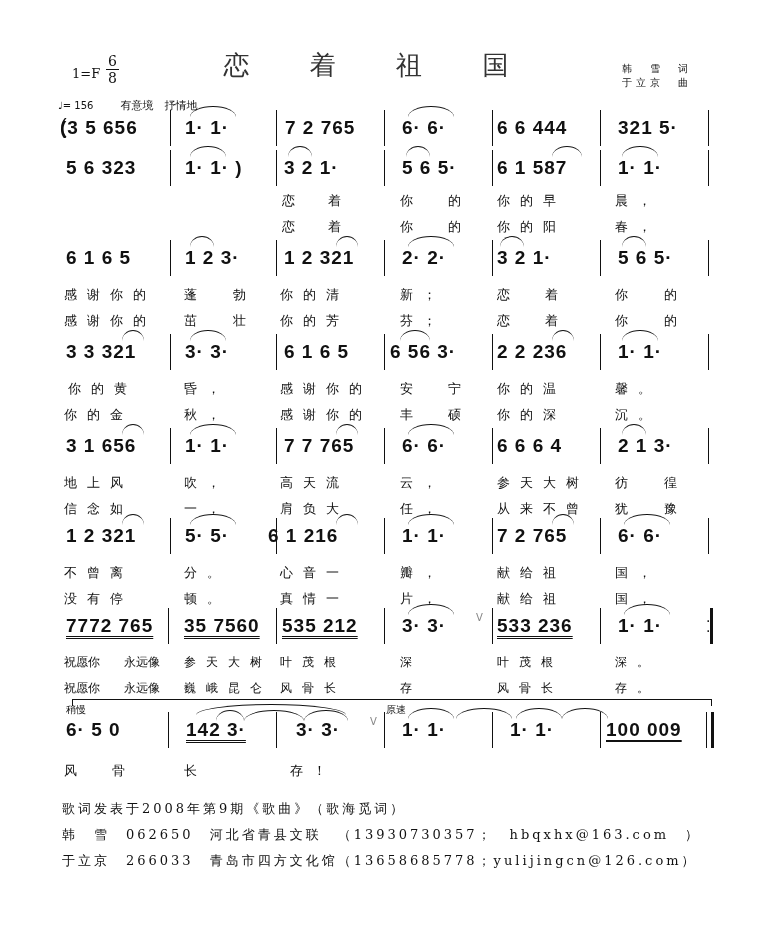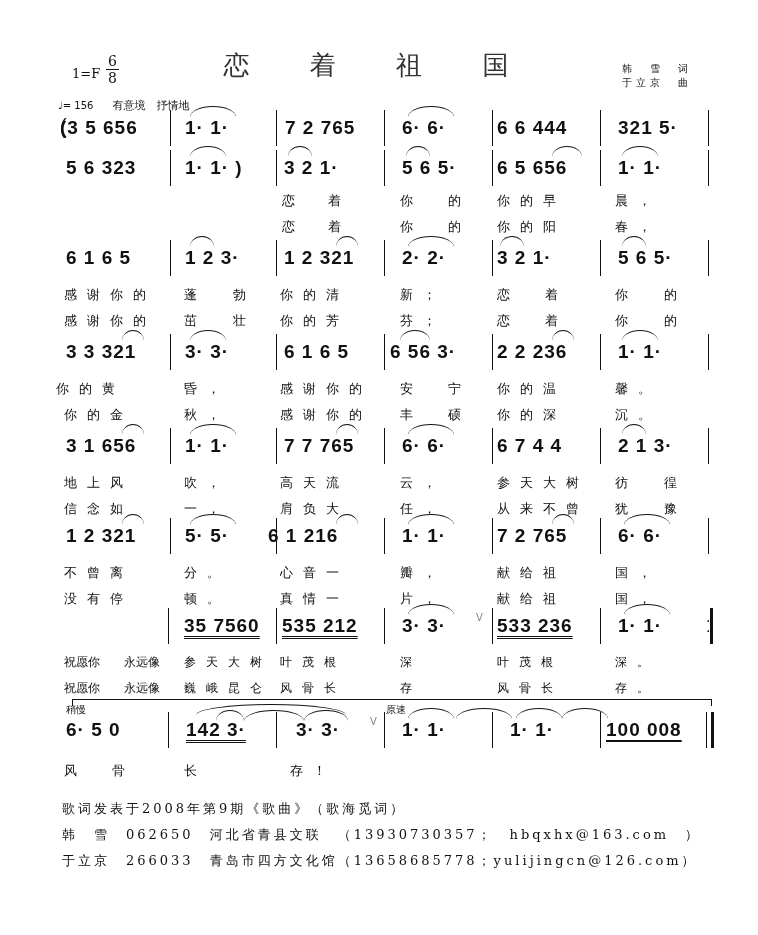--- a/index.html
+++ b/index.html
@@ -33,21 +33,21 @@
 <div class="abs frac">
   <span class="n">6</span>
   <span>8</span>
 </div>
 <div class="abs credits">
   <div>韩　雪　词</div>
   <div>于立京　曲</div>
 </div>
 <div class="abs tempo">
   <span>♩= 156</span>
-  <span style="margin-left:16px;font-family:'DejaVu Serif',serif;font-size:11px;">有意境　抒情地</span>
+  <span style="margin-left:24px;font-family:'DejaVu Serif',serif;font-size:11px;">有意境　抒情地</span>
 </div>
 
 <div class="staff" style="top:110px">
   <div class="paren" style="left:60px;top:5px">(</div>
   <div class="m" style="left:60px">
       <span>(3 5 656</span>
     </div>
   <div class="bar" style="left:170px"></div>
   <div class="m" style="left:185px">
       <span>1· 1·</span>
@@ -87,21 +87,21 @@
       <span>3 2 1·</span>
     </div>
   <div class="tie" style="left:288px;top:-4px;width:24px"></div>
   <div class="bar" style="left:384px"></div>
   <div class="m" style="left:402px">
       <span>5 6 5·</span>
     </div>
   <div class="tie" style="left:406px;top:-4px;width:24px"></div>
   <div class="bar" style="left:492px"></div>
   <div class="m" style="left:497px">
-      <span>6 5 656</span>
+      <span>6 1 587</span>
     </div>
   <div class="tie" style="left:552px;top:-4px;width:30px"></div>
   <div class="bar" style="left:600px"></div>
   <div class="m" style="left:618px">
       <span>1· 1·</span>
     </div>
   <div class="tie" style="left:622px;top:-4px;width:36px"></div>
   <div class="bar" style="left:708px"></div>
 </div>
 
@@ -203,21 +203,21 @@
   <div class="tie" style="left:552px;top:-4px;width:22px"></div>
   <div class="bar" style="left:600px"></div>
   <div class="m" style="left:618px">
       <span>1· 1·</span>
     </div>
   <div class="tie" style="left:622px;top:-4px;width:36px"></div>
   <div class="bar" style="left:708px"></div>
 </div>
 
 <div class="lyr" style="top:380px">
-  <span style="left:56px">你的黄</span>
+  <span style="left:68px">你的黄</span>
   <span style="left:184px">昏，</span>
   <span style="left:280px">感谢你的</span>
   <span style="left:400px">安</span>
   <span style="left:448px">宁</span>
   <span style="left:497px">你的温</span>
   <span style="left:615px">馨。</span>
 </div>
 <div class="lyr" style="top:406px">
   <span style="left:64px">你的金</span>
   <span style="left:184px">秋，</span>
@@ -243,21 +243,21 @@
       <span>7 7 765</span>
     </div>
   <div class="tie" style="left:336px;top:-4px;width:22px"></div>
   <div class="bar" style="left:384px"></div>
   <div class="m" style="left:402px">
       <span>6· 6·</span>
     </div>
   <div class="tie" style="left:408px;top:-4px;width:46px"></div>
   <div class="bar" style="left:492px"></div>
   <div class="m" style="left:497px">
-      <span>6 7 4 4</span>
+      <span>6 6 6 4</span>
     </div>
   <div class="bar" style="left:600px"></div>
   <div class="m" style="left:618px">
       <span>2 1 3·</span>
     </div>
   <div class="tie" style="left:622px;top:-4px;width:24px"></div>
   <div class="bar" style="left:708px"></div>
 </div>
 
 <div class="lyr" style="top:474px">
@@ -323,20 +323,23 @@
 <div class="lyr" style="top:590px">
   <span style="left:64px">没有停</span>
   <span style="left:184px">顿。</span>
   <span style="left:280px">真情一</span>
   <span style="left:400px">片，</span>
   <span style="left:497px">献给祖</span>
   <span style="left:615px">国，</span>
 </div>
 
 <div class="staff" style="top:608px">
+  <div class="m" style="left:66px">
+      <span class="uu">7772 765</span>
+    </div>
   <div class="bar" style="left:168px"></div>
   <div class="m" style="left:184px">
       <span class="uu">35 7560</span>
     </div>
   <div class="bar" style="left:276px"></div>
   <div class="m" style="left:282px">
       <span class="uu">535 212</span>
     </div>
   <div class="bar" style="left:384px"></div>
   <div class="m" style="left:402px">
@@ -404,21 +407,21 @@
   <div class="tie" style="left:408px;top:-4px;width:46px"></div>
   <div class="tie" style="left:456px;top:-4px;width:56px"></div>
   <div class="bar" style="left:492px"></div>
   <div class="m" style="left:510px">
       <span>1· 1·</span>
     </div>
   <div class="tie" style="left:516px;top:-4px;width:46px"></div>
   <div class="tie" style="left:562px;top:-4px;width:46px"></div>
   <div class="bar" style="left:600px"></div>
   <div class="m" style="left:606px">
-      <span class="u">100 008</span>
+      <span class="u">100 009</span>
     </div>
   <div class="bar" style="left:706px"></div>
   <div class="bar final" style="left:711px"></div>
 </div>
 
 <div class="lyr" style="top:762px">
   <span style="left:64px">风</span>
   <span style="left:112px">骨</span>
   <span style="left:184px">长</span>
   <span style="left:290px">存！</span>

